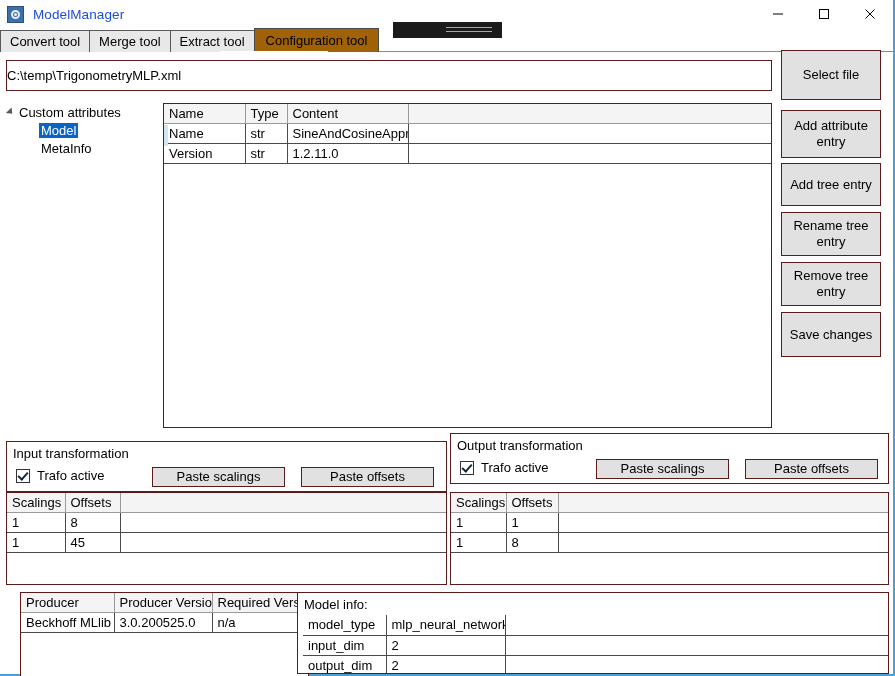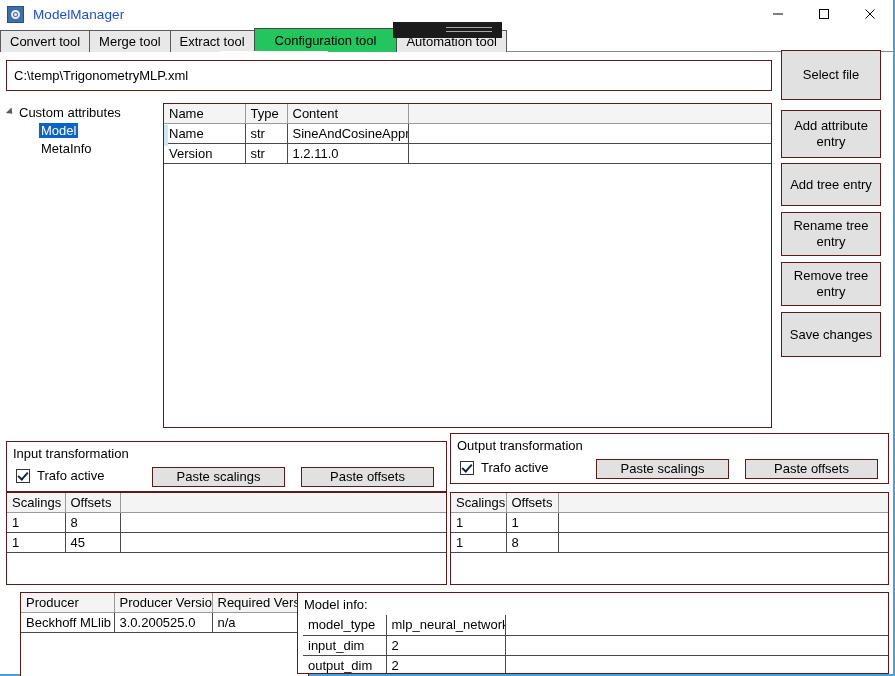--- a/index.html
+++ b/index.html
@@ -86,26 +86,26 @@
     border: 1px solid #5a5a5a;
     border-bottom: none;
     display: flex; align-items: center;
     font-size: 13px;
     color: #000;
     margin-right: -1px;
     position: relative;
     z-index: 1;
   }
   .tab.active {
-    background: #22c55e;
+    background: #a16207;
     height: 24px;
     margin-top: 0;
     z-index: 3;
     border-color: #4a4a4a;
-    padding: 0 20px;
+    padding: 0 11px;
   }
   .tab-underline {
     position: absolute; left: 0; top: 51px;
     width: 893px; height: 1px;
     background: #8a8a8a;
     z-index: 0;
   }
   .tab-underline-white {
     position: absolute; top: 51px;
     height: 1px; background: #ffffff;
@@ -139,21 +139,20 @@
     box-sizing: border-box;
     border: 1px solid #5c1b1b;
     background: #ffffff;
   }
 
   
   .path-field {
     left: 6px; top: 60px;
     width: 766px; height: 31px;
     display: flex; align-items: center;
-    padding-left: 7px;
     font-size: 13px;
   }
 
   
   .btn {
     position: absolute;
     box-sizing: border-box;
     background: #e1e1e1;
     border: 1px solid #5c1b1b;
     display: flex; align-items: center; justify-content: center;
@@ -313,21 +312,20 @@
       </div>
     </div>
   </div>
 
   <div class="tab-underline"></div>
   <div class="tabstrip">
     <div class="tab">Convert tool</div>
     <div class="tab">Merge tool</div>
     <div class="tab">Extract tool</div>
     <div class="tab active">Configuration tool</div>
-    <div class="tab">Automation tool</div>
   </div>
   <div class="tab-underline-white" style="left:220px;width:108px;"></div>
   <div class="redaction"></div>
 
   <div class="frame path-field">
     <span>C:\temp\TrigonometryMLP.xml</span>
   </div>
 
   <div class="btn" style="left:781px;top:50px;width:100px;height:50px;">Select file</div>
 

